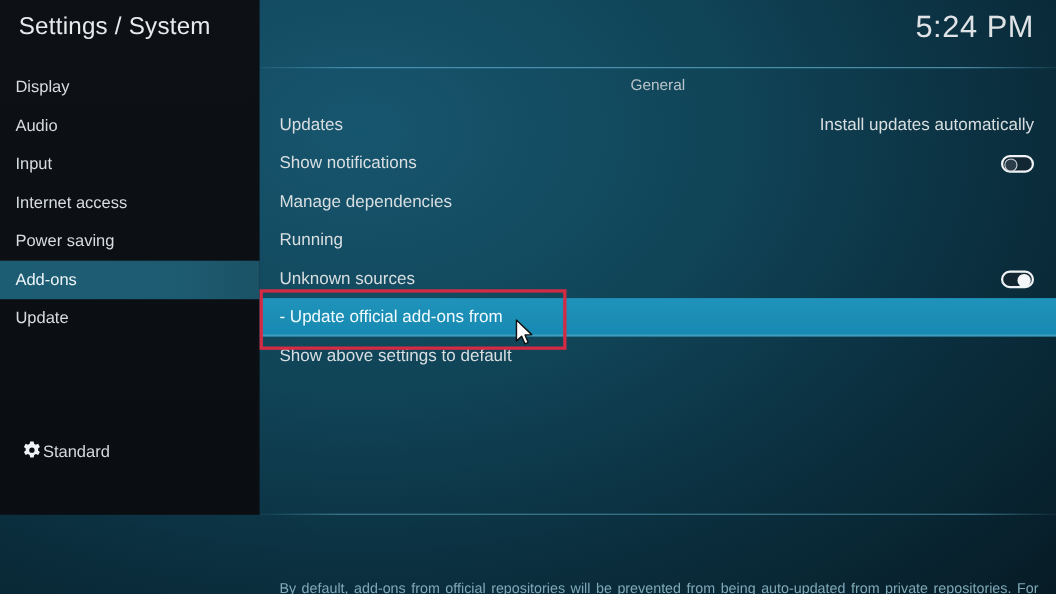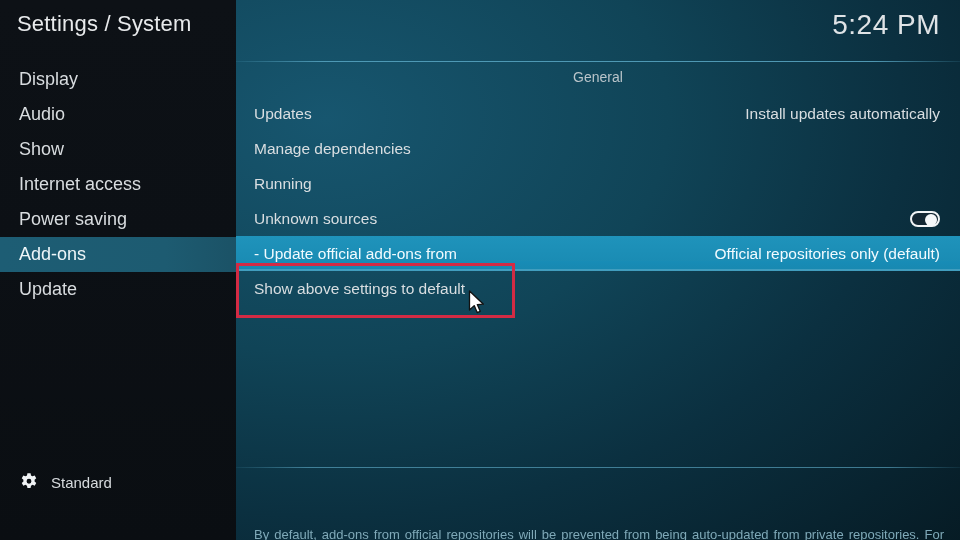--- a/index.html
+++ b/index.html
@@ -14,45 +14,45 @@
     position:relative;
     width:960px; height:540px;
     background:
       radial-gradient(ellipse 900px 620px at 34% 22%, #17566f 0%, #104457 38%, #0b3040 64%, #08232f 85%, #061a23 100%);
     overflow:hidden;
   }
 
   
   #sidebar {
     position:absolute; left:0; top:0;
-    width:236px; height:540px;
+    width:236px; height:468px;
     background:linear-gradient(180deg,#0d1116 0%,#0c1015 45%,#0a0e12 100%);
     z-index:5;
   }
   #sidebar-title {
     position:absolute; left:17px; top:11px;
     font-size:22px; font-weight:400; color:#e8eaec;
     letter-spacing:0.2px; white-space:nowrap;
   }
   #nav { position:absolute; left:0; top:62px; width:236px; }
   .nav-item {
     position:relative;
     height:35px; line-height:35px;
-    padding-left:19px;
-    font-size:18px; color:#d8dcdf;
+    padding-left:14px;
+    font-size:15px; color:#d8dcdf;
     white-space:nowrap;
   }
   .nav-item.sel {
     background:linear-gradient(90deg,#1d5d74 0%,#1d5b71 70%,#1b5266 100%);
     color:#eef6f9;
   }
 
   #profile {
     position:absolute; left:19px; bottom:48px;
-    display:flex; align-items:center; gap:12px;
+    display:flex; align-items:center; 
   }
   #profile .gear { width:20px; height:20px; display:block; }
   #profile .plabel { font-size:15px; color:#d6dadd; }
 
   
   #main {
     position:absolute; left:236px; top:0;
     width:724px; height:540px;
   }
 
@@ -146,21 +146,21 @@
     <div id="sidebar-title">Settings / System</div>
 
     <div id="nav">
       <div class="nav-item">
         <span>Display</span>
       </div>
       <div class="nav-item">
         <span>Audio</span>
       </div>
       <div class="nav-item">
-        <span>Show</span>
+        <span>Input</span>
       </div>
       <div class="nav-item">
         <span>Internet access</span>
       </div>
       <div class="nav-item">
         <span>Power saving</span>
       </div>
       <div class="nav-item sel">
         <span>Add-ons</span>
       </div>
@@ -186,39 +186,44 @@
     <div id="grp-sep"></div>
     <div id="grp-title">General</div>
 
     <div id="rows">
 
       <div class="row">
         <span class="rlabel">Updates</span>
         <span class="rvalue">Install updates automatically</span>
       </div>
 
+      <div class="row">
+        <span class="rlabel">Show notifications</span>
+        <span class="toggle off">
+          <span class="knob"></span>
+        </span>
+      </div>
 
       <div class="row">
         <span class="rlabel">Manage dependencies</span>
       </div>
 
       <div class="row">
         <span class="rlabel">Running</span>
       </div>
 
       <div class="row">
         <span class="rlabel">Unknown sources</span>
         <span class="toggle on">
           <span class="knob"></span>
         </span>
       </div>
 
       <div class="row sel">
         <span class="rlabel">- Update official add-ons from</span>
-        <span class="rvalue">Official repositories only (default)</span>
       </div>
 
       <div class="row">
         <span class="rlabel">Show above settings to default</span>
       </div>
 
     </div>
 
     <div id="foot-sep"></div>
     <div id="desc">By default, add-ons from official repositories will be prevented from being auto-updated from private repositories. For cases such as updating from an add-ons beta repository this option can be switched to [Any repositories] (bear in mind this is a less secure option and enabling it could cause incompatibility and crashes).</div>

